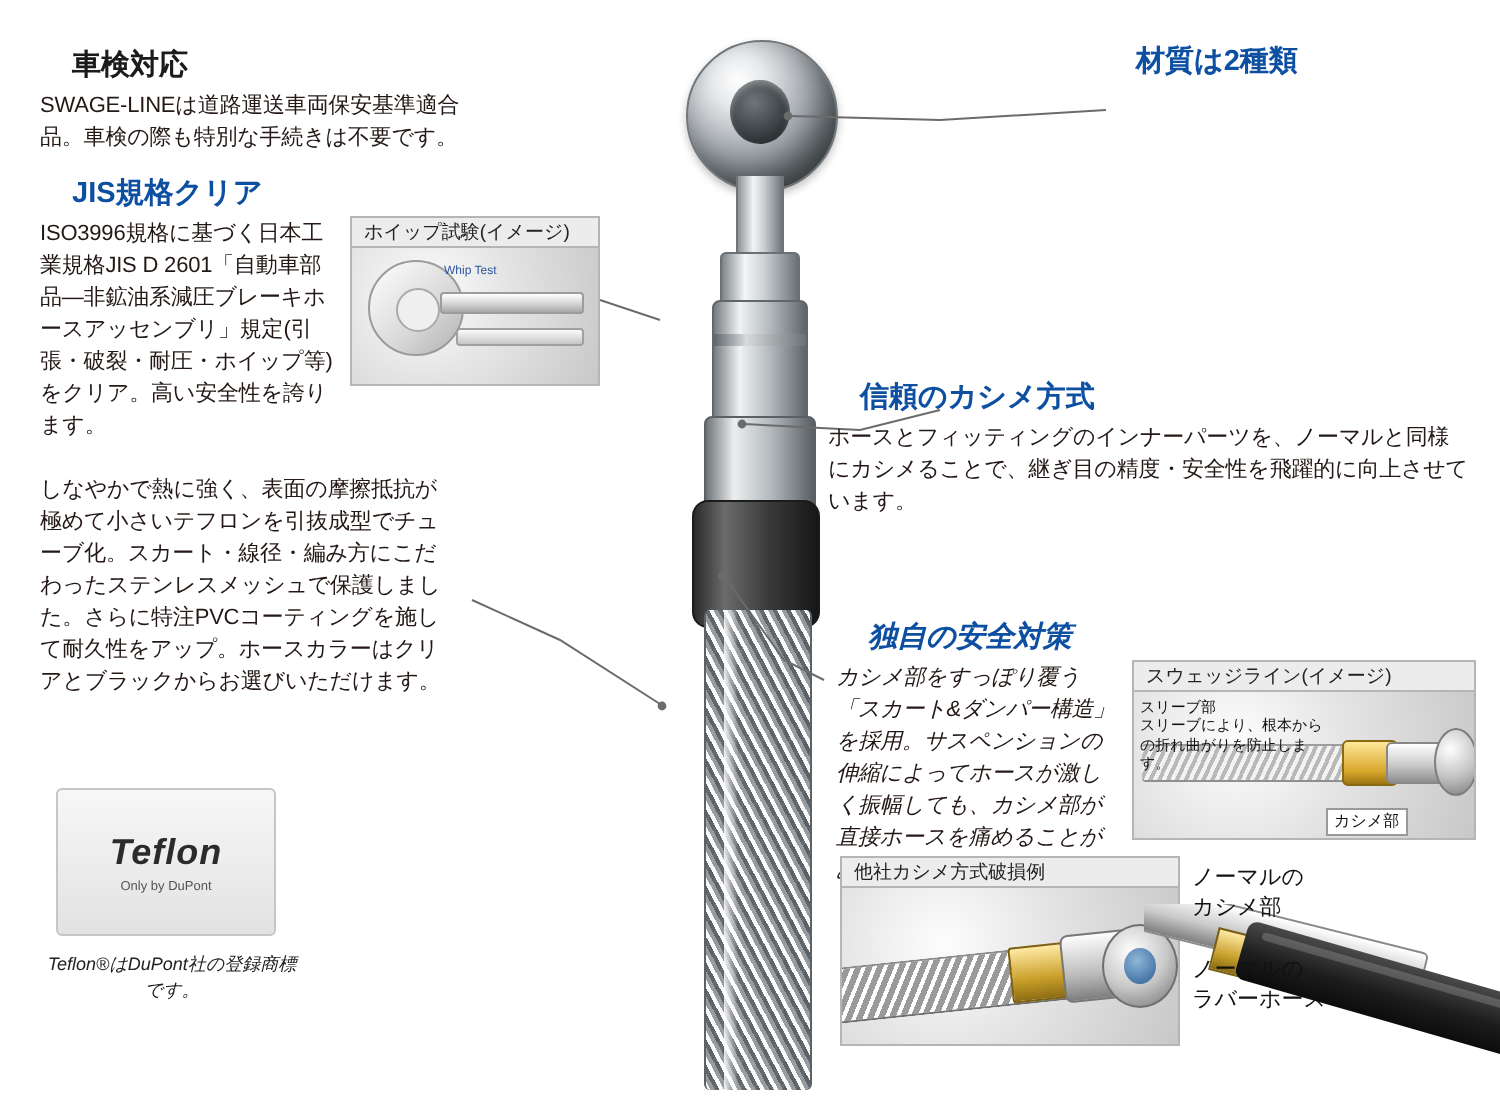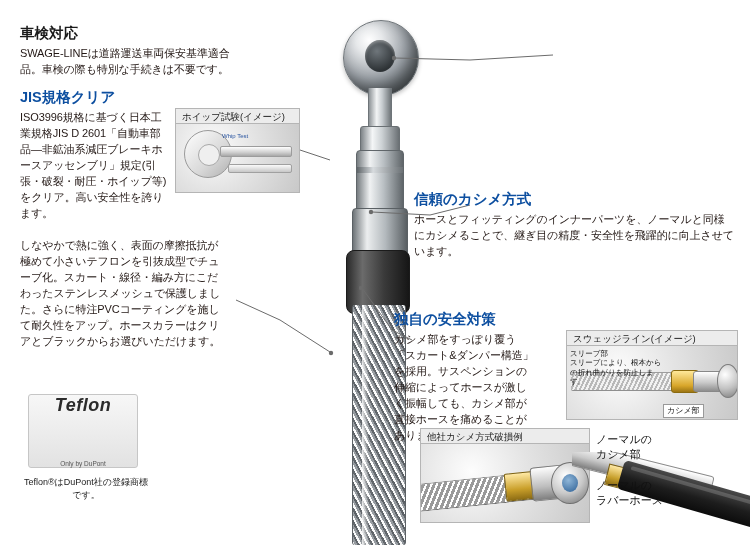--- a/index.html
+++ b/index.html
@@ -10,36 +10,36 @@
     position:relative;
     overflow:hidden;
     color:#231815;
   }
   .wrap{position:relative;width:750px;height:550px;}
 
   
   .block{position:absolute;}
   .blk-title{
     font-size:14.5px;font-weight:bold;line-height:1.25;
-    margin:0 0 4px 0;
+    margin:0 0 4px 16px;
   }
   .blk-body{
     font-size:11px;line-height:1.45;margin:0;
     letter-spacing:-0.1px;
   }
   .t-blue{color:#0d4fa0;}
   .t-dark{color:#1b1b1b;}
 
   
   #blk-shaken{left:20px;top:24px;width:215px;}
   #blk-jis{left:20px;top:88px;width:150px;}
   #blk-layer{left:20px;top:238px;width:205px;}
   #blk-material{left:552px;top:22px;width:186px;}
   #blk-kashime{left:414px;top:190px;width:320px;}
-  #blk-safety{left:394px;top:310px;width:140px;}
+  #blk-safety{left:418px;top:310px;width:140px;font-style:italic;}
 
   
   .inset{
     position:absolute;background:#ffffff;border:1px solid #b5b5b5;
     box-sizing:border-box;
   }
   .inset .cap{
     position:absolute;left:0;top:0;
     background:#ececec;border-bottom:1px solid #b5b5b5;
     font-size:9.5px;line-height:15px;height:15px;
@@ -218,27 +218,27 @@
   .nh-rubber:after{
     content:"";position:absolute;left:8px;top:4px;width:130px;height:4px;
     background:rgba(255,255,255,.18);border-radius:3px;
   }
 
   
   .teflon{
     position:absolute;left:28px;top:394px;width:108px;height:72px;
     background:linear-gradient(180deg,#f7f7f7,#e2e2e2);
     border:1px solid #c6c6c6;border-radius:3px;
-    display:flex;flex-direction:column;align-items:center;justify-content:space-between;
+    display:flex;flex-direction:column;align-items:center;justify-content:center;
   }
   .teflon .tf-main{font-size:18px;font-style:italic;font-weight:bold;color:#2b2b2b;letter-spacing:.5px;}
   .teflon .tf-sub{font-size:6.5px;color:#555;margin-top:3px;}
   .teflon-note{
     position:absolute;left:22px;top:476px;width:128px;
-    font-size:9px;line-height:1.4;color:#222;text-align:center;
+    font-size:9px;line-height:1.4;color:#222;text-align:center;font-style:italic;
   }
   .plaintag{
     position:absolute;font-size:11px;line-height:1.35;color:#111;white-space:nowrap;
   }
 
   
   svg.leaders{position:absolute;left:0;top:0;width:750px;height:550px;pointer-events:none;}
 </style>
 </head>
 <body>
@@ -282,20 +282,21 @@
   <div class="block" id="blk-jis">
     <p class="blk-title t-blue">JIS規格クリア</p>
     <p class="blk-body">ISO3996規格に基づく日本工業規格JIS D 2601「自動車部品—非鉱油系減圧ブレーキホースアッセンブリ」規定(引張・破裂・耐圧・ホイップ等)をクリア。高い安全性を誇ります。</p>
   </div>
 
   <div class="block" id="blk-layer">
     <p class="blk-body">しなやかで熱に強く、表面の摩擦抵抗が極めて小さいテフロンを引抜成型でチューブ化。スカート・線径・編み方にこだわったステンレスメッシュで保護しました。さらに特注PVCコーティングを施して耐久性をアップ。ホースカラーはクリアとブラックからお選びいただけます。</p>
   </div>
 
   <div class="block" id="blk-material">
+    <p class="blk-title t-blue">材質は2種類</p>
   </div>
 
   <div class="block" id="blk-kashime">
     <p class="blk-title t-blue">信頼のカシメ方式</p>
     <p class="blk-body">ホースとフィッティングのインナーパーツを、ノーマルと同様にカシメることで、継ぎ目の精度・安全性を飛躍的に向上させています。</p>
   </div>
 
   <div class="block" id="blk-safety">
     <p class="blk-title t-blue">独自の安全対策</p>
     <p class="blk-body">カシメ部をすっぽり覆う「スカート&amp;ダンパー構造」を採用。サスペンションの伸縮によってホースが激しく振幅しても、カシメ部が直接ホースを痛めることがありません。</p>

